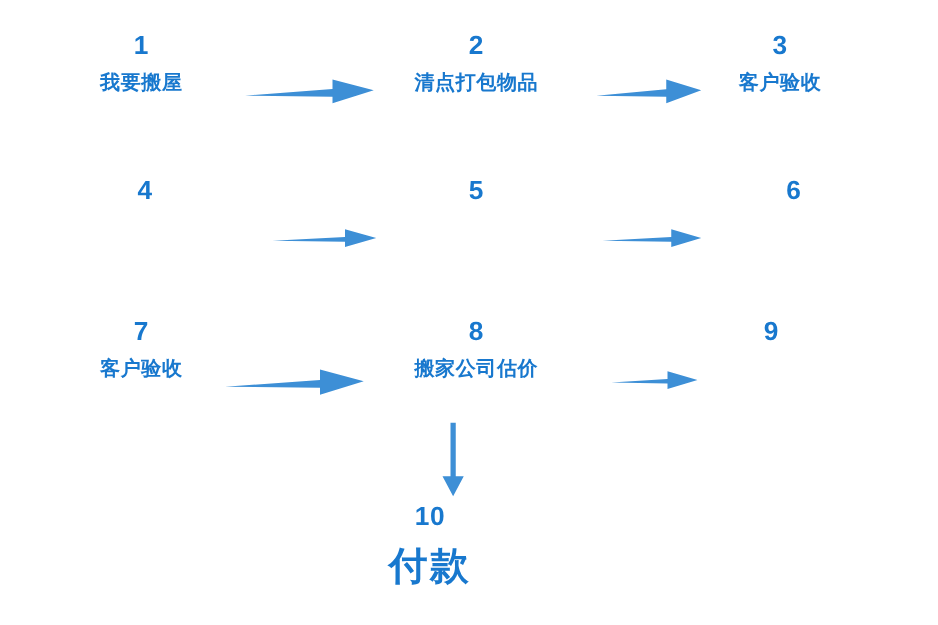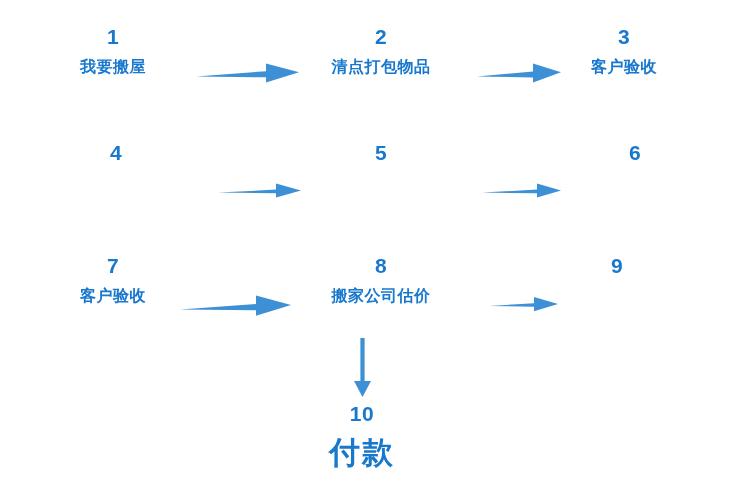--- a/index.html
+++ b/index.html
@@ -140,18 +140,18 @@
   <div class="step" style="left:617px; top:255px;">
     <span class="step-num">9</span>
   </div>
 
   <div class="arrow" style="left:350px; top:338px;">
     <svg width="26" height="60" viewBox="0 0 26 60">
       <path d="M10.4 0 L14.6 0 L14.6 43 L21 43 L12.5 59 L4 43 L10.4 43 Z" fill="#3d8fd6"></path>
     </svg>
   </div>
 
-  <div class="step final" style="left:362px; top:403px;">
+  <div class="step final" style="left:344px; top:403px;">
     <span class="step-num">10</span>
     <span class="step-label">付款</span>
   </div>
 
 </div>
 
 </body></html>

